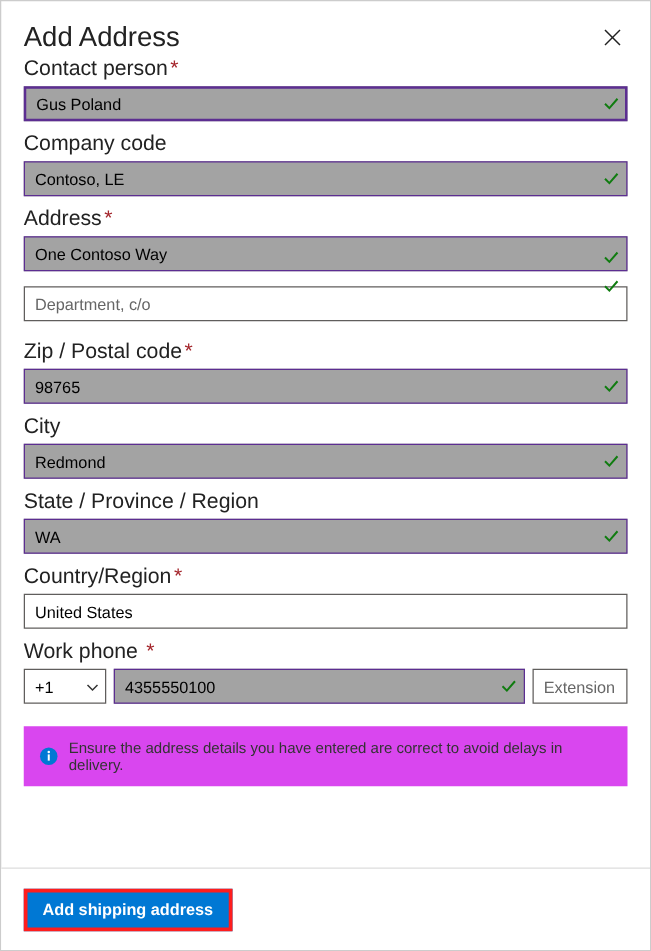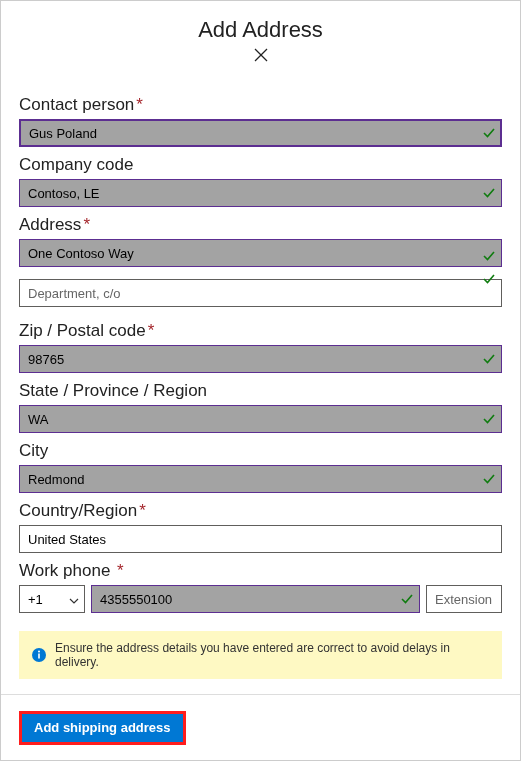--- a/index.html
+++ b/index.html
@@ -1,18 +1,18 @@
 <!DOCTYPE html>
 <html><head>
 <meta charset="utf-8">
 <style>
   * { box-sizing: border-box; margin: 0; padding: 0; }
   html, body { width: 521px; height: 761px; font-family: "Segoe UI", Arial, sans-serif; background: #fff; }
   .panel { width: 521px; height: 761px; border: 1px solid #ccc; position: relative; padding: 16px 18px 0 18px; }
-  .header { display: flex; justify-content: space-between; align-items: center; margin-bottom: 28px; flex-direction: column; }
+  .header { display: flex; justify-content: space-between; align-items: center; margin-bottom: 2px; }
   .title { font-size: 22px; font-weight: 400; color: #222; }
   .close-btn { width: 24px; height: 24px; cursor: pointer; display: flex; align-items: center; justify-content: center; font-size: 18px; color: #222; background: none; border: none; }
   .field { margin-bottom: 8px; }
   .label { font-size: 17px; color: #222; margin-bottom: 4px; display: block; }
   .req { color: #a4262c; margin-left: 2px; }
   .input-wrap { position: relative; }
   input, .select { width: 100%; height: 28px; font-size: 13px; padding: 0 8px; border: 1px solid #605e5c; background: #fff; outline: none; }
   input.filled { background: #ecf2fa; border: 1px solid #8a2be2; border-color: #5c2e91; }
   input.focused { border: 2px solid #0078d4; background: #ecf2fa; }
   .validated input { border-color: #5c2e91; background: #a3a3a3; padding-right: 26px; }
@@ -21,21 +21,21 @@
   .addr-stack input { margin-bottom: 6px; }
   .addr-stack .input-wrap { margin-bottom: 6px; }
   .phone-row { display: flex; gap: 6px; }
   .phone-row .cc-wrap { width: 66px; position: relative; }
   .phone-row .cc { width: 66px; height: 28px; border: 1px solid #605e5c; background: #fff; font-size: 13px; padding: 0 20px 0 8px; appearance: none; }
   .phone-row .cc-caret { position: absolute; right: 6px; top: 50%; transform: translateY(-50%); pointer-events: none; }
   .phone-row .num-wrap { flex: 1; position: relative; }
   .phone-row .ext { width: 76px; }
   input.plain { border: 1px solid #605e5c; background: #fff; }
   input::placeholder { color: #666; }
-  .info-box { margin-top: 18px; background: #fef9c3; padding: 10px 12px; display: flex; gap: 8px; align-items: center; }
+  .info-box { margin-top: 18px; background: #d946ef; padding: 10px 12px; display: flex; gap: 8px; align-items: center; }
   .info-icon { width: 16px; height: 16px; flex-shrink: 0; }
   .info-text { font-size: 12px; color: #333; }
   .footer { position: absolute; left: 0; right: 0; bottom: 0; height: 66px; background: #fff; border-top: 1px solid #ddd; padding-left: 18px; display: flex; align-items: center; }
   .primary-btn { background: #0078d4; color: #fff; border: 3px solid #ff1d1d; font-size: 13px; font-weight: 600; height: 34px; padding: 0 12px; cursor: pointer; }
 </style>
 </head>
 <body>
 
 <div class="panel">
 
@@ -101,35 +101,35 @@
       <input class="filled" type="text" value="98765" style="">
       <span class="check">
           <svg width="14" height="14" viewBox="0 0 14 14">
             <polyline points="2,7 5.5,10.5 12,3" fill="none" stroke="#107c10" stroke-width="1.6"></polyline>
           </svg>
         </span>
     </div>
   </div>
 
   <div class="field">
-    <label class="label">State / Province / Region</label>
+    <label class="label">City</label>
     <div class="input-wrap validated">
-      <input class="filled" type="text" value="WA" style="">
+      <input class="filled" type="text" value="Redmond" style="">
       <span class="check">
           <svg width="14" height="14" viewBox="0 0 14 14">
             <polyline points="2,7 5.5,10.5 12,3" fill="none" stroke="#107c10" stroke-width="1.6"></polyline>
           </svg>
         </span>
     </div>
   </div>
 
   <div class="field">
-    <label class="label">City</label>
+    <label class="label">State / Province / Region</label>
     <div class="input-wrap validated">
-      <input class="filled" type="text" value="Redmond" style="">
+      <input class="filled" type="text" value="WA" style="">
       <span class="check">
           <svg width="14" height="14" viewBox="0 0 14 14">
             <polyline points="2,7 5.5,10.5 12,3" fill="none" stroke="#107c10" stroke-width="1.6"></polyline>
           </svg>
         </span>
     </div>
   </div>
 
   <div class="field">
     <label class="label"><span>Country/Region</span><span class="req">*</span></label>

